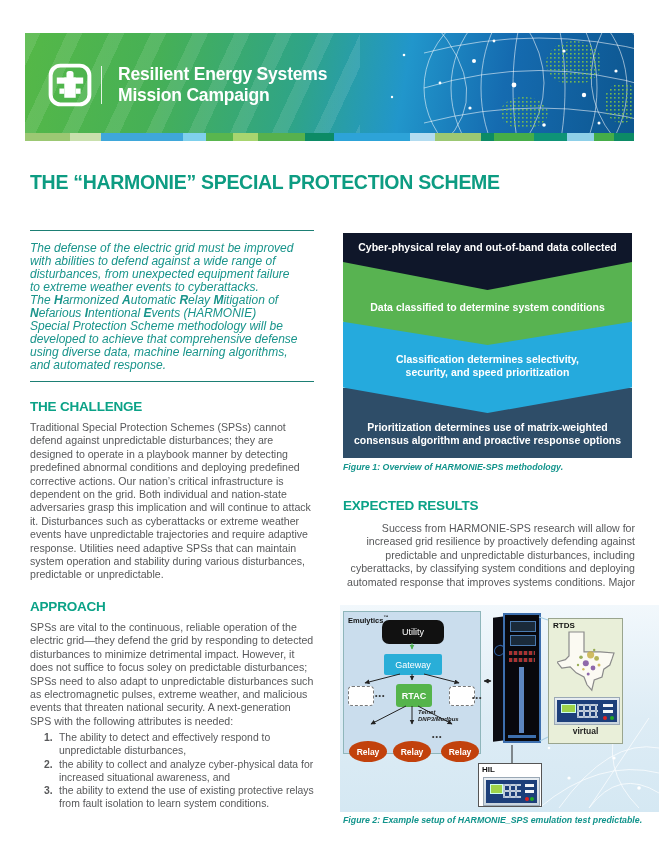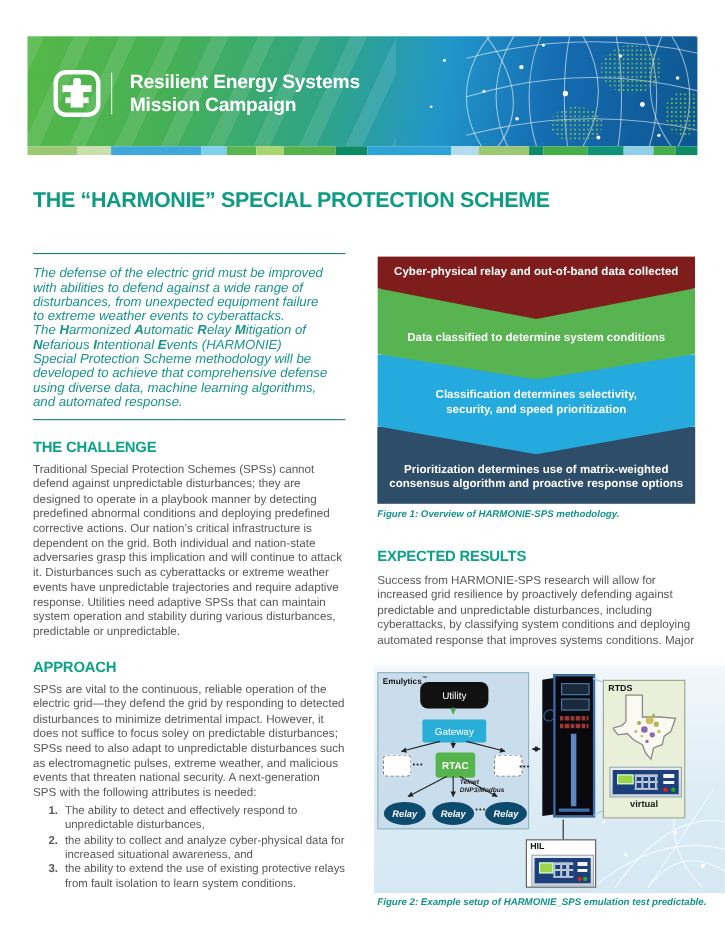--- a/index.html
+++ b/index.html
@@ -40,35 +40,35 @@
   .band-0{top:0;height:57px;z-index:4;clip-path:polygon(0 0,100% 0,100% 51%,50% 100%,0 51%);padding-top:8px;}
   .band-1{top:29px;height:83px;z-index:3;clip-path:polygon(0 0,100% 0,100% 72%,50% 100%,0 72%);padding-top:39px;}
   .band-2{top:89px;height:91px;z-index:2;clip-path:polygon(0 0,100% 0,100% 72%,50% 100%,0 72%);padding-top:31px;}
   .band-3{top:155px;height:70px;z-index:1;padding-top:33px;}
   .band-2 .blabel{width:215px;}
   .band-3 .blabel{width:280px;}
   .caption{position:absolute;left:343px;width:300px;font-size:8.8px;font-style:italic;font-weight:bold;color:#12948c;}
   .cap1{top:462px;}
   .cap2{top:815px;}
   .expected-h{position:absolute;left:343px;top:498px;width:289px;margin:0;}
-  .expected-p{position:absolute;left:343px;top:522px;width:292px;}
+  .expected-p{position:absolute;left:343px;top:522px;width:292px;text-align:right;}
   
   .fig2{position:absolute;left:340px;top:605px;width:319px;height:207px;
     background:linear-gradient(180deg,#f2f8fc 0%,#ddecf5 55%,#d5e8f3 100%);}
   .fig2 .netlines{position:absolute;right:0;bottom:0;}
   .emu{position:absolute;left:3px;top:6px;width:138px;height:143px;background:#cadded;border:1.4px solid #8fb6bb;box-sizing:border-box;}
   .emu-label{position:absolute;left:4px;top:2px;font-size:7.5px;font-weight:bold;color:#111;}
   .emu-label sup{font-size:5px;}
   .node{position:absolute;display:flex;align-items:center;justify-content:center;color:#fff;box-sizing:border-box;}
   .n-utility{left:38px;top:8px;width:62px;height:24px;background:#111111;border-radius:7px;font-size:9px;}
   .n-gateway{left:40px;top:42px;width:58px;height:21px;background:#29aed8;border-radius:2px;font-size:9px;}
   .n-rtac{left:52px;top:72px;width:36px;height:23px;background:#55b44b;border-radius:3px;font-size:9px;font-weight:bold;}
   .n-dashed{width:26px;height:20px;background:#ffffff;border:1px dashed #777;border-radius:4px;}
   .nd-left{left:4px;top:74px;} .nd-right{left:105px;top:74px;}
-  .n-relay{top:117px;width:38px;height:21px;background:#0c4a6e;border-radius:50%;font-size:8.5px;font-weight:bold;font-style:italic;}
+  .n-relay{top:129px;width:38px;height:21px;background:#c2410c;border-radius:50%;font-size:8.5px;font-weight:bold;}
   .nr-1{left:5px;} .nr-2{left:49px;} .nr-3{left:97px;}
   .dots{position:absolute;font-size:7px;letter-spacing:1px;color:#333;font-weight:bold;}
   .dots-l{left:31px;top:80px;} .dots-r{left:128px;top:82px;} .dots-relay{left:88px;top:121px;}
   .protocol{position:absolute;left:74px;top:97px;font-size:6px;font-style:italic;color:#222;line-height:7px;font-weight:bold;}
   
   .rack{position:absolute;left:153px;top:8px;width:50px;height:132px;}
   .rack-side{position:absolute;left:0;top:4px;width:12px;height:124px;background:#0c0c12;transform:skewY(-8deg);}
   .rack-emblem{position:absolute;left:1px;top:28px;width:9px;height:9px;border:1px solid #2f5f9e;border-radius:50%;}
   .rack-front{position:absolute;left:10px;top:0;width:38px;height:130px;background:#08080d;border:2px solid #3d6fae;box-sizing:border-box;}
   .rack-mod{position:absolute;left:5px;width:24px;height:9px;background:#1a2a3a;border:1px solid #4a7ab0;}
@@ -205,21 +205,21 @@
       <span>the ability to collect and analyze cyber-physical data for increased situational awareness, and</span>
     </li>
     <li>
       <span class="num">3.</span>
       <span>the ability to extend the use of existing protective relays from fault isolation to learn system conditions.</span>
     </li>
   </ol>
 </div>
 
 <div class="fig1">
-  <div class="band band-0" style="background: #7f1d1d;">
+  <div class="band band-0" style="background: #0f172a;">
     <div class="blabel">Cyber-physical relay and out-of-band data collected</div>
   </div>
   <div class="band band-2" style="background: rgb(37, 170, 221);">
     <div class="blabel">Classification determines selectivity, security, and speed prioritization</div>
   </div>
   <div class="band band-1" style="background: rgb(88, 179, 81);">
     <div class="blabel">Data classified to determine system conditions</div>
   </div>
   <div class="band band-3" style="background: rgb(46, 77, 104);">
     <div class="blabel">Prioritization determines use of matrix-weighted consensus algorithm and proactive response options</div>

